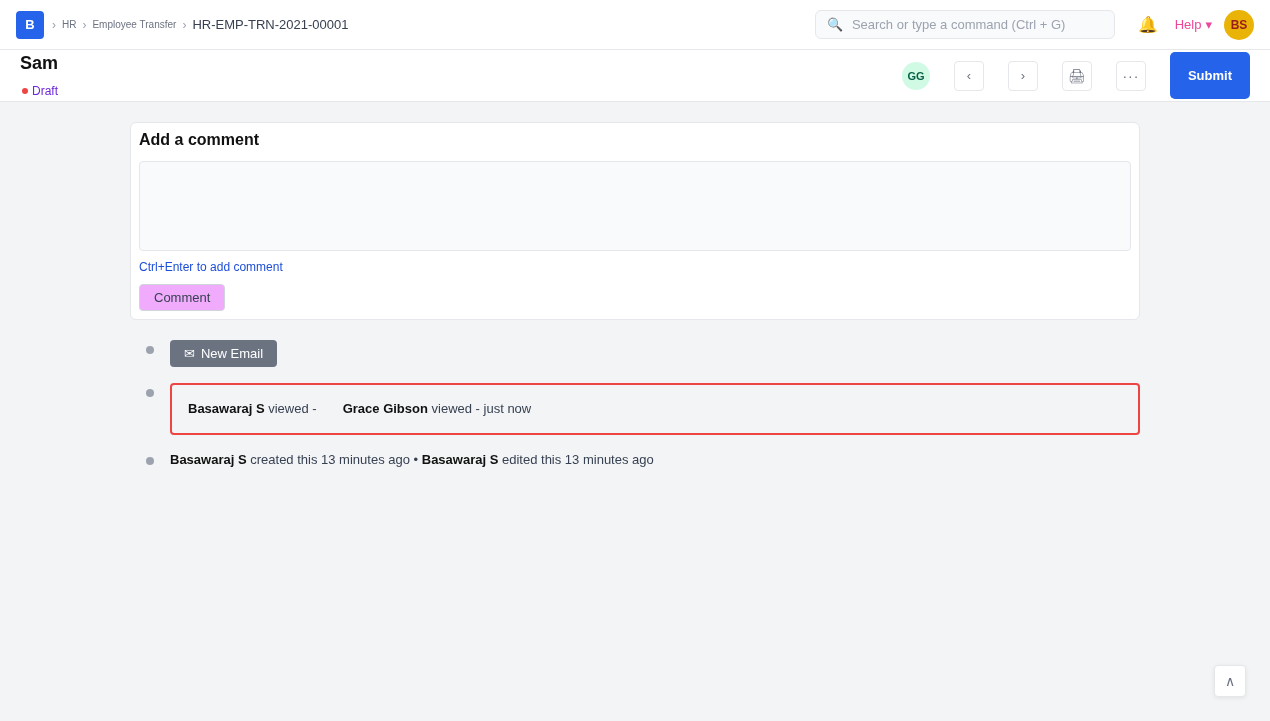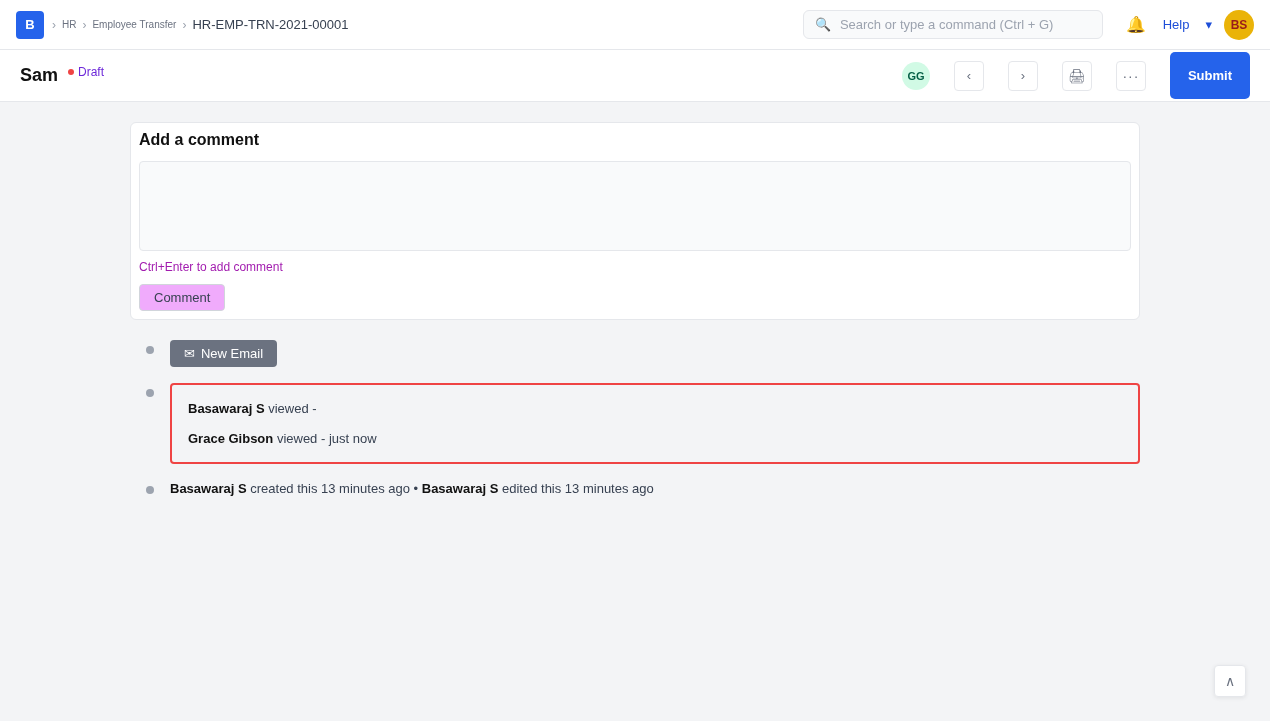--- a/index.html
+++ b/index.html
@@ -43,40 +43,40 @@
     }
     .search-bar span { color: #9ca3af; font-size: 13px; }
     .topbar-right {
       display: flex; align-items: center; gap: 12px; margin-left: 12px;
     }
     .bell-icon {
       width: 28px; height: 28px; display: flex; align-items: center; justify-content: center;
       cursor: pointer; color: #6b7280; font-size: 16px; position: relative;
     }
     .help-btn {
-      display: flex; align-items: center; gap: 16px;
-      cursor: pointer; color: #1d4ed8; font-size: 13px;
+      display: flex; align-items: center; gap: 4px;
+      cursor: pointer; color: #ec4899; font-size: 13px;
     }
     .avatar-bs {
       width: 30px; height: 30px; border-radius: 50%;
       background: #eab308; display: flex; align-items: center; justify-content: center;
       font-size: 12px; font-weight: 600; color: #991b1b; cursor: pointer;
     }
 
     
     .subheader {
       background: #fff;
       border-bottom: 1px solid #e5e7eb;
       height: 52px;
       display: flex; align-items: center;
       padding: 0 20px;
       justify-content: space-between;
     }
     .subheader-left {
-      display: flex; align-items: flex-start; gap: 10px;
+      display: flex; align-items: flex-end; gap: 10px; flex-direction: column;
     }
     .doc-title {
       font-size: 18px; font-weight: 600; color: #111;
     }
     .draft-badge {
       font-size: 12px; color: #6d28d9; font-weight: 500;
       display: flex; align-items: center; gap: 4px;
     }
     .draft-dot {
       width: 6px; height: 6px; border-radius: 50%; background: #ef4444; display: inline-block;
@@ -121,21 +121,21 @@
       font-size: 16px; font-weight: 600; color: #111; margin-bottom: 12px;
     }
     .comment-textarea {
       width: 100%; height: 90px;
       background: #f9fafb; border: 1px solid #e5e7eb;
       border-radius: 4px; resize: none;
       font-size: 13px; padding: 10px; color: #333;
       font-family: inherit;
     }
     .comment-hint {
-      font-size: 12px; color: #a21caf; margin: 6px 0 10px;
+      font-size: 12px; color: #1d4ed8; margin: 6px 0 10px;
     }
     .comment-btn {
       border: 1px solid #d1d5db; background: #f0abfc; border-radius: 4px;
       padding: 5px 14px; font-size: 13px; cursor: pointer; color: #374151;
     }
 
     
     .timeline {
       width: 1010px; margin: 0 auto;
       padding-left: 40px;
@@ -159,21 +159,21 @@
       display: inline-flex; align-items: center; gap: 6px;
       background: #6b7280; color: #fff; border: none;
       border-radius: 4px; padding: 6px 14px; font-size: 13px;
       cursor: pointer;
     }
 
     
     .highlight-box {
       border: 2px solid #ef4444; border-radius: 4px;
       padding: 14px 16px; margin-bottom: 0;
-      display: flex; flex-direction: column; gap: 10px;
+      display: flex; flex-direction: row; gap: 26px;
     }
     .timeline-text {
       font-size: 13px; color: #374151; line-height: 1.5;
     }
     .timeline-text strong {
       font-weight: 600; color: #111;
     }
     .timeline-meta {
       font-size: 13px; color: #374151;
     }

